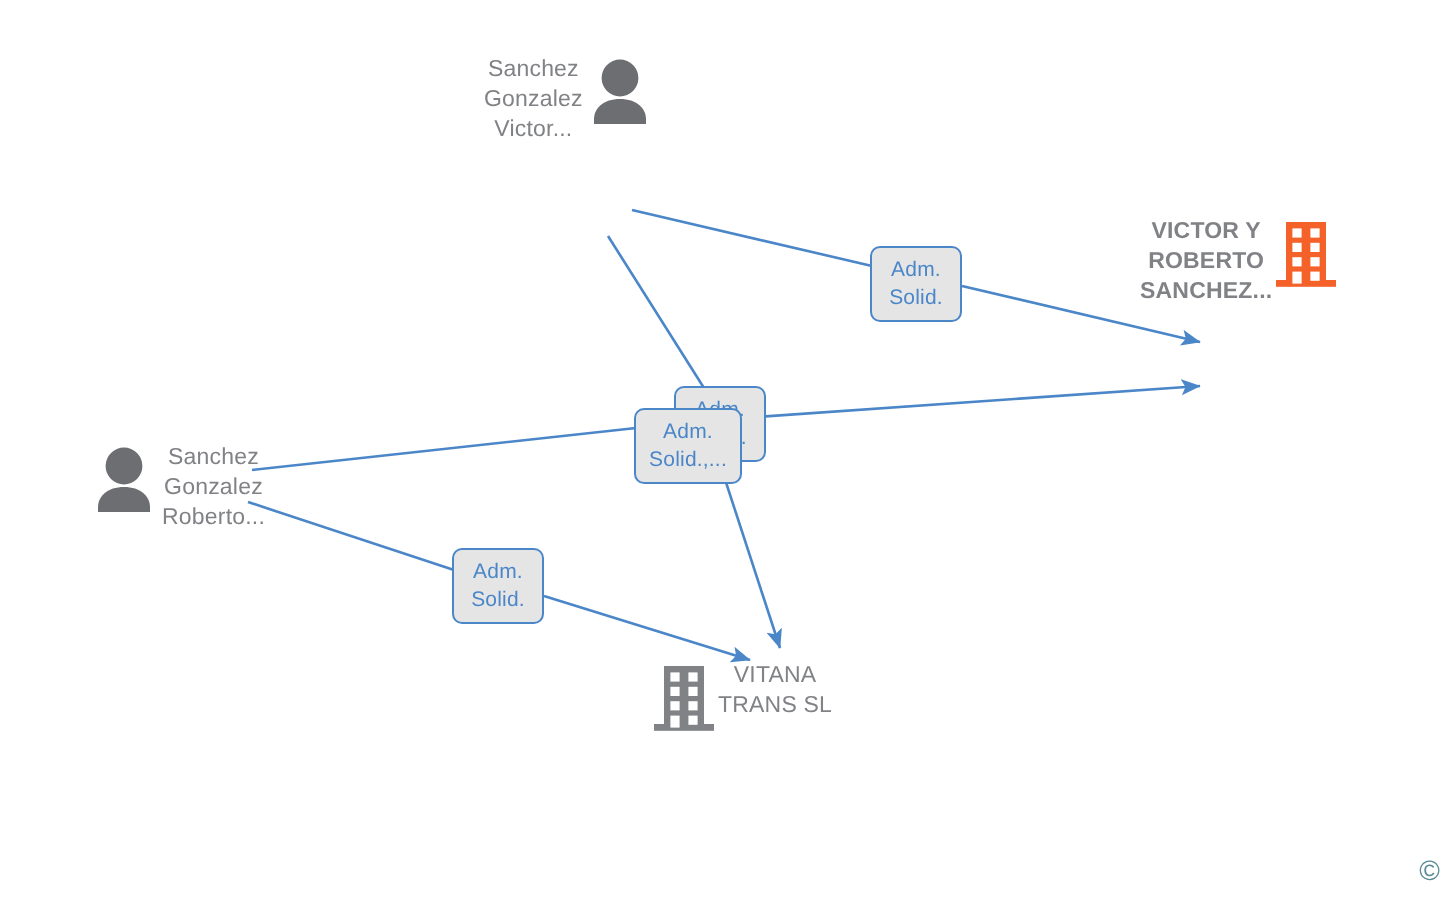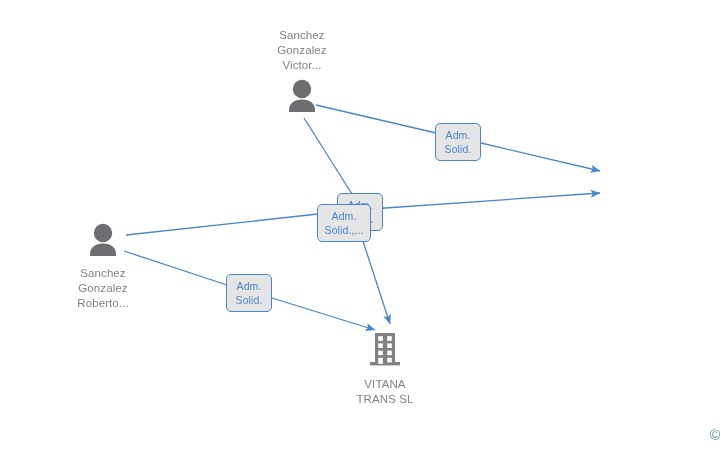--- a/index.html
+++ b/index.html
@@ -25,22 +25,22 @@
     top: 0;
     width: 728px;
     height: 450px;
     pointer-events: none;
   }
 
   
   .node {
     position: absolute;
     display: flex;
-    flex-direction: column;
-    align-items: center;
+    flex-direction: row;
+    align-items: flex-start;
     width: 120px;
   }
   .node .node-label {
     font-size: 11.5px;
     line-height: 15px;
     color: #808285;
     text-align: center;
     letter-spacing: 0.1px;
     white-space: pre-line;
   }
@@ -161,20 +161,40 @@
         <circle cx="19" cy="11" r="9.2" fill="#6d6e71"></circle>
         <path d="M19 21.5c-8.3 0-13 4.6-13 10.2V34h26v-2.3c0-5.6-4.7-10.2-13-10.2z" fill="#6d6e71"></path>
       </svg>
     </div>
     <div class="gap-bottom"></div>
     <div class="node-label">Sanchez
 Gonzalez
 Roberto...</div>
   </div>
 
+  <div class="node" id="node-company-victor-roberto">
+    <div class="node-label bold">VICTOR Y
+ROBERTO
+SANCHEZ...</div>
+    <div class="gap-top"></div>
+    <div class="icon-wrap">
+      <svg width="34" height="38" viewBox="0 0 34 38">
+        <rect x="7" y="2" width="20" height="32" fill="#f4622a"></rect>
+        <rect x="2" y="31" width="30" height="3.4" fill="#f4622a"></rect>
+        <rect x="10.2" y="5.2" width="4.6" height="4.6" fill="#ffffff"></rect>
+        <rect x="19.2" y="5.2" width="4.6" height="4.6" fill="#ffffff"></rect>
+        <rect x="10.2" y="12.4" width="4.6" height="4.6" fill="#ffffff"></rect>
+        <rect x="19.2" y="12.4" width="4.6" height="4.6" fill="#ffffff"></rect>
+        <rect x="10.2" y="19.6" width="4.6" height="4.6" fill="#ffffff"></rect>
+        <rect x="19.2" y="19.6" width="4.6" height="4.6" fill="#ffffff"></rect>
+        <rect x="10.2" y="26.8" width="4.6" height="6" fill="#ffffff"></rect>
+        <rect x="19.2" y="26.8" width="4.6" height="4.6" fill="#ffffff"></rect>
+      </svg>
+    </div>
+  </div>
 
   <div class="node" id="node-company-vitana">
     <div class="icon-wrap">
       <svg width="34" height="38" viewBox="0 0 34 38">
         <rect x="7" y="2" width="20" height="32" fill="#808285"></rect>
         <rect x="2" y="31" width="30" height="3.4" fill="#808285"></rect>
         <rect x="10.2" y="5.2" width="4.6" height="4.6" fill="#ffffff"></rect>
         <rect x="19.2" y="5.2" width="4.6" height="4.6" fill="#ffffff"></rect>
         <rect x="10.2" y="12.4" width="4.6" height="4.6" fill="#ffffff"></rect>
         <rect x="19.2" y="12.4" width="4.6" height="4.6" fill="#ffffff"></rect>

